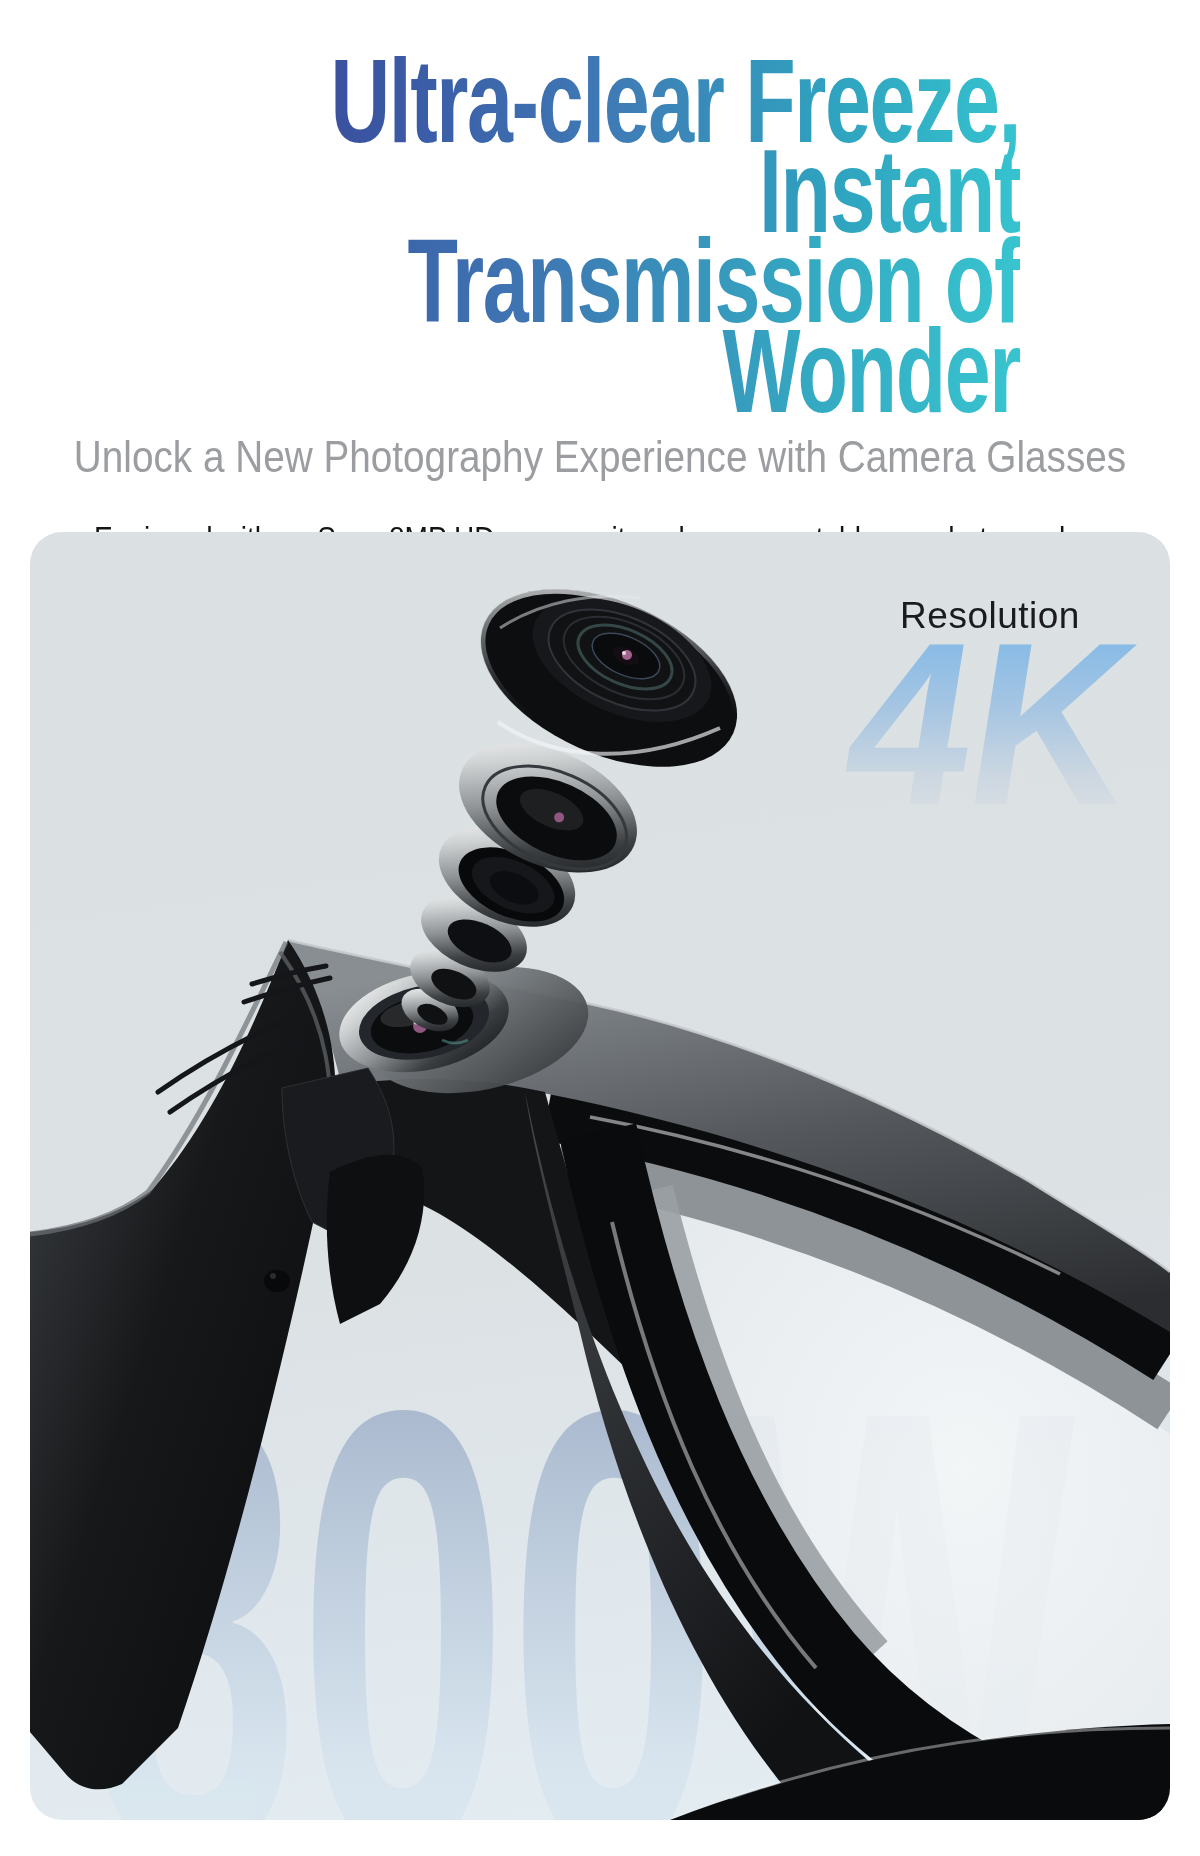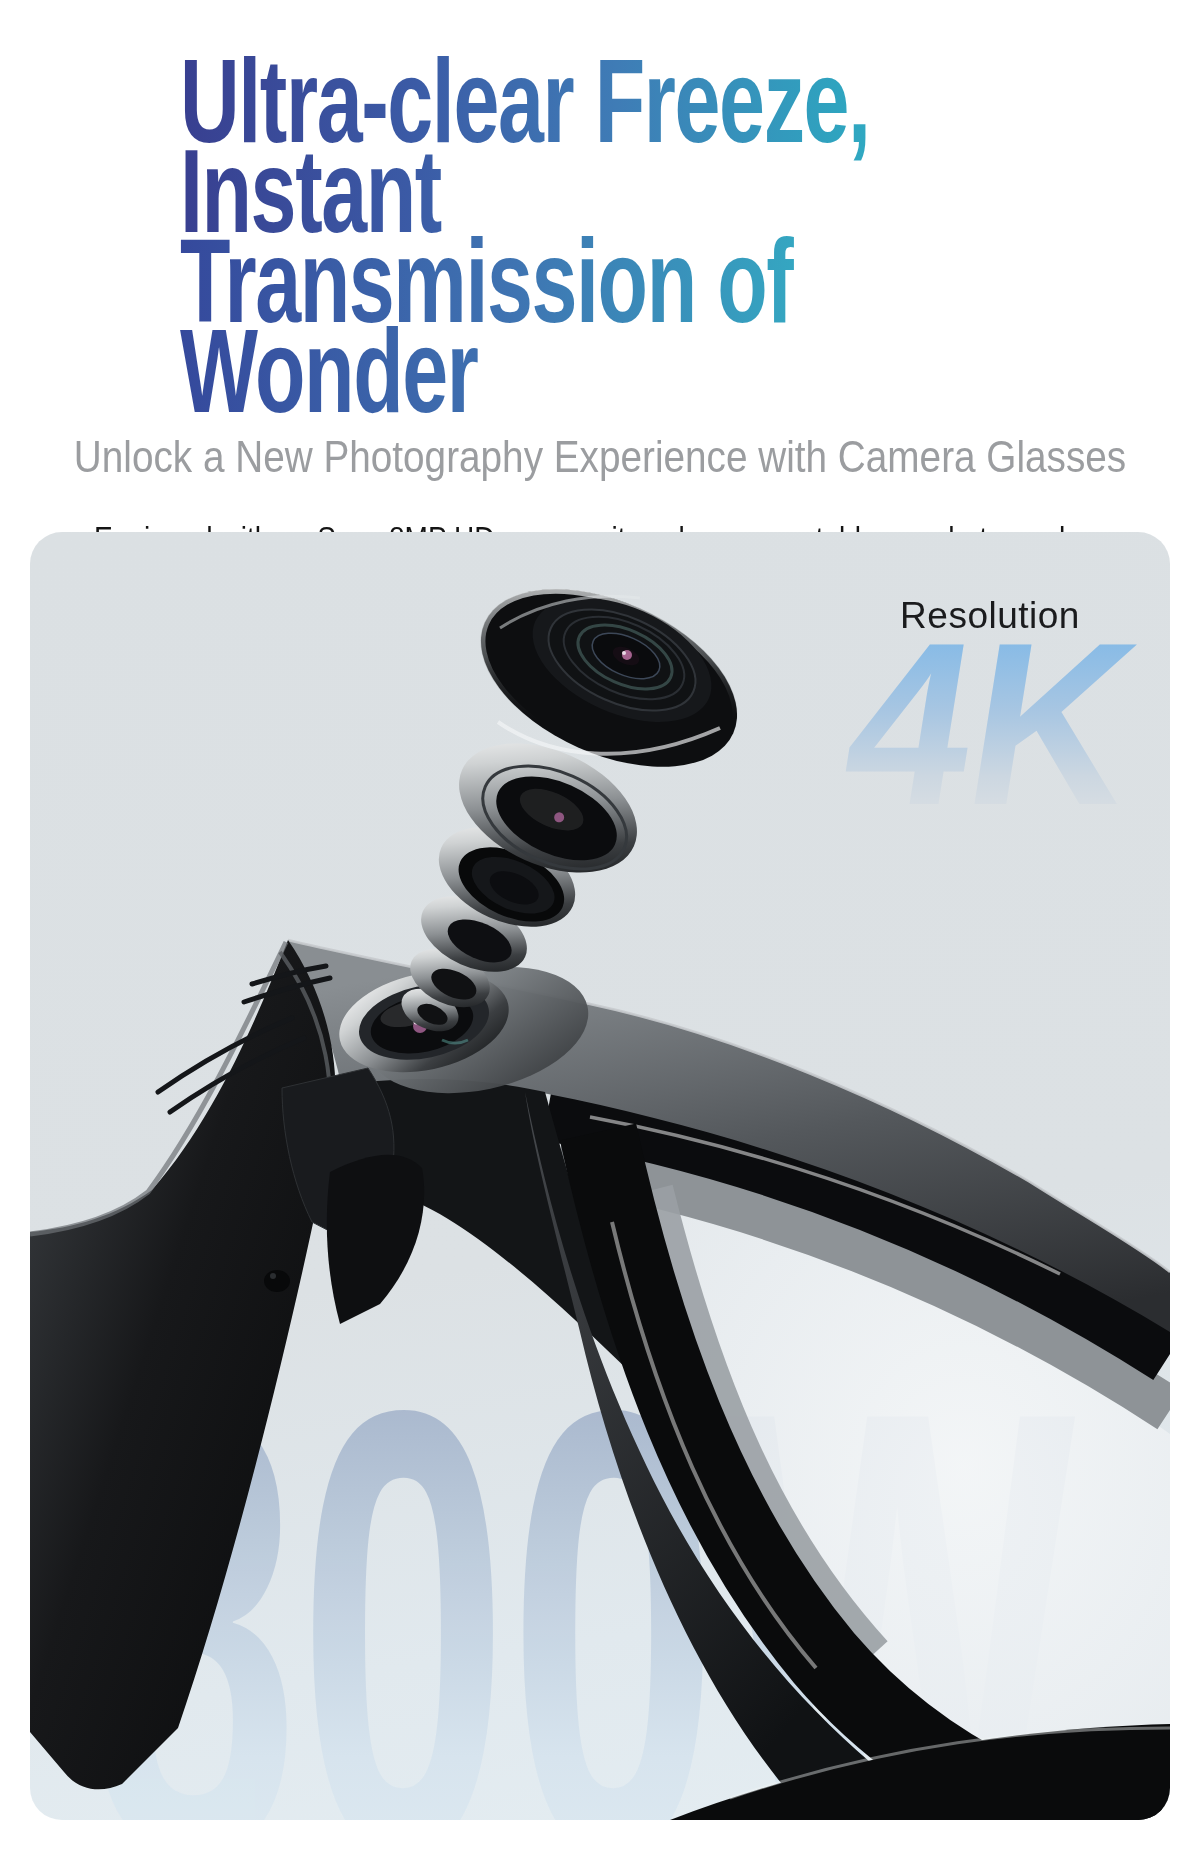--- a/index.html
+++ b/index.html
@@ -1,19 +1,19 @@
 <!DOCTYPE html>
 <html><head>
 <meta charset="utf-8">
 <style>
   html,body{margin:0;padding:0;background:#ffffff;}
   .page{position:relative;width:1200px;height:1856px;background:#ffffff;overflow:hidden;
         font-family:"Liberation Sans", sans-serif;}
   .hero-text{position:absolute;top:0;left:0;width:1200px;}
-  h1.title{margin:56px 0 0;text-align:left;font-weight:bold;font-size:118px;line-height:90px;letter-spacing:-2px;}
+  h1.title{margin:56px 0 0;text-align:right;font-weight:bold;font-size:118px;line-height:90px;letter-spacing:-2px;}
   .title-line{display:block;transform:scaleX(0.70);transform-origin:50% 50%;
       -webkit-background-clip:text;background-clip:text;color:transparent;}
   .title-line-1{background-image:linear-gradient(90deg,#383f90 0%,#3b5ba6 28%,#3f7cb6 52%,#2fa3bf 78%,#36c3cf 100%);
       -webkit-background-clip:text;background-clip:text;}
   .title-line-2{background-image:linear-gradient(90deg,#35499c 0%,#3f74b2 40%,#34a9c2 75%,#38c4cf 100%);
       -webkit-background-clip:text;background-clip:text;}
   .subtitle{margin:18px 0 0;text-align:center;font-size:44px;line-height:1.05;color:#9b9da0;
       transform:scaleX(0.88);transform-origin:50% 50%;}
   .body-copy{margin:36px 0 0;text-align:center;font-size:30.5px;line-height:44px;color:#141414;
       transform:scaleX(0.92);transform-origin:50% 50%;white-space:pre-line;}

